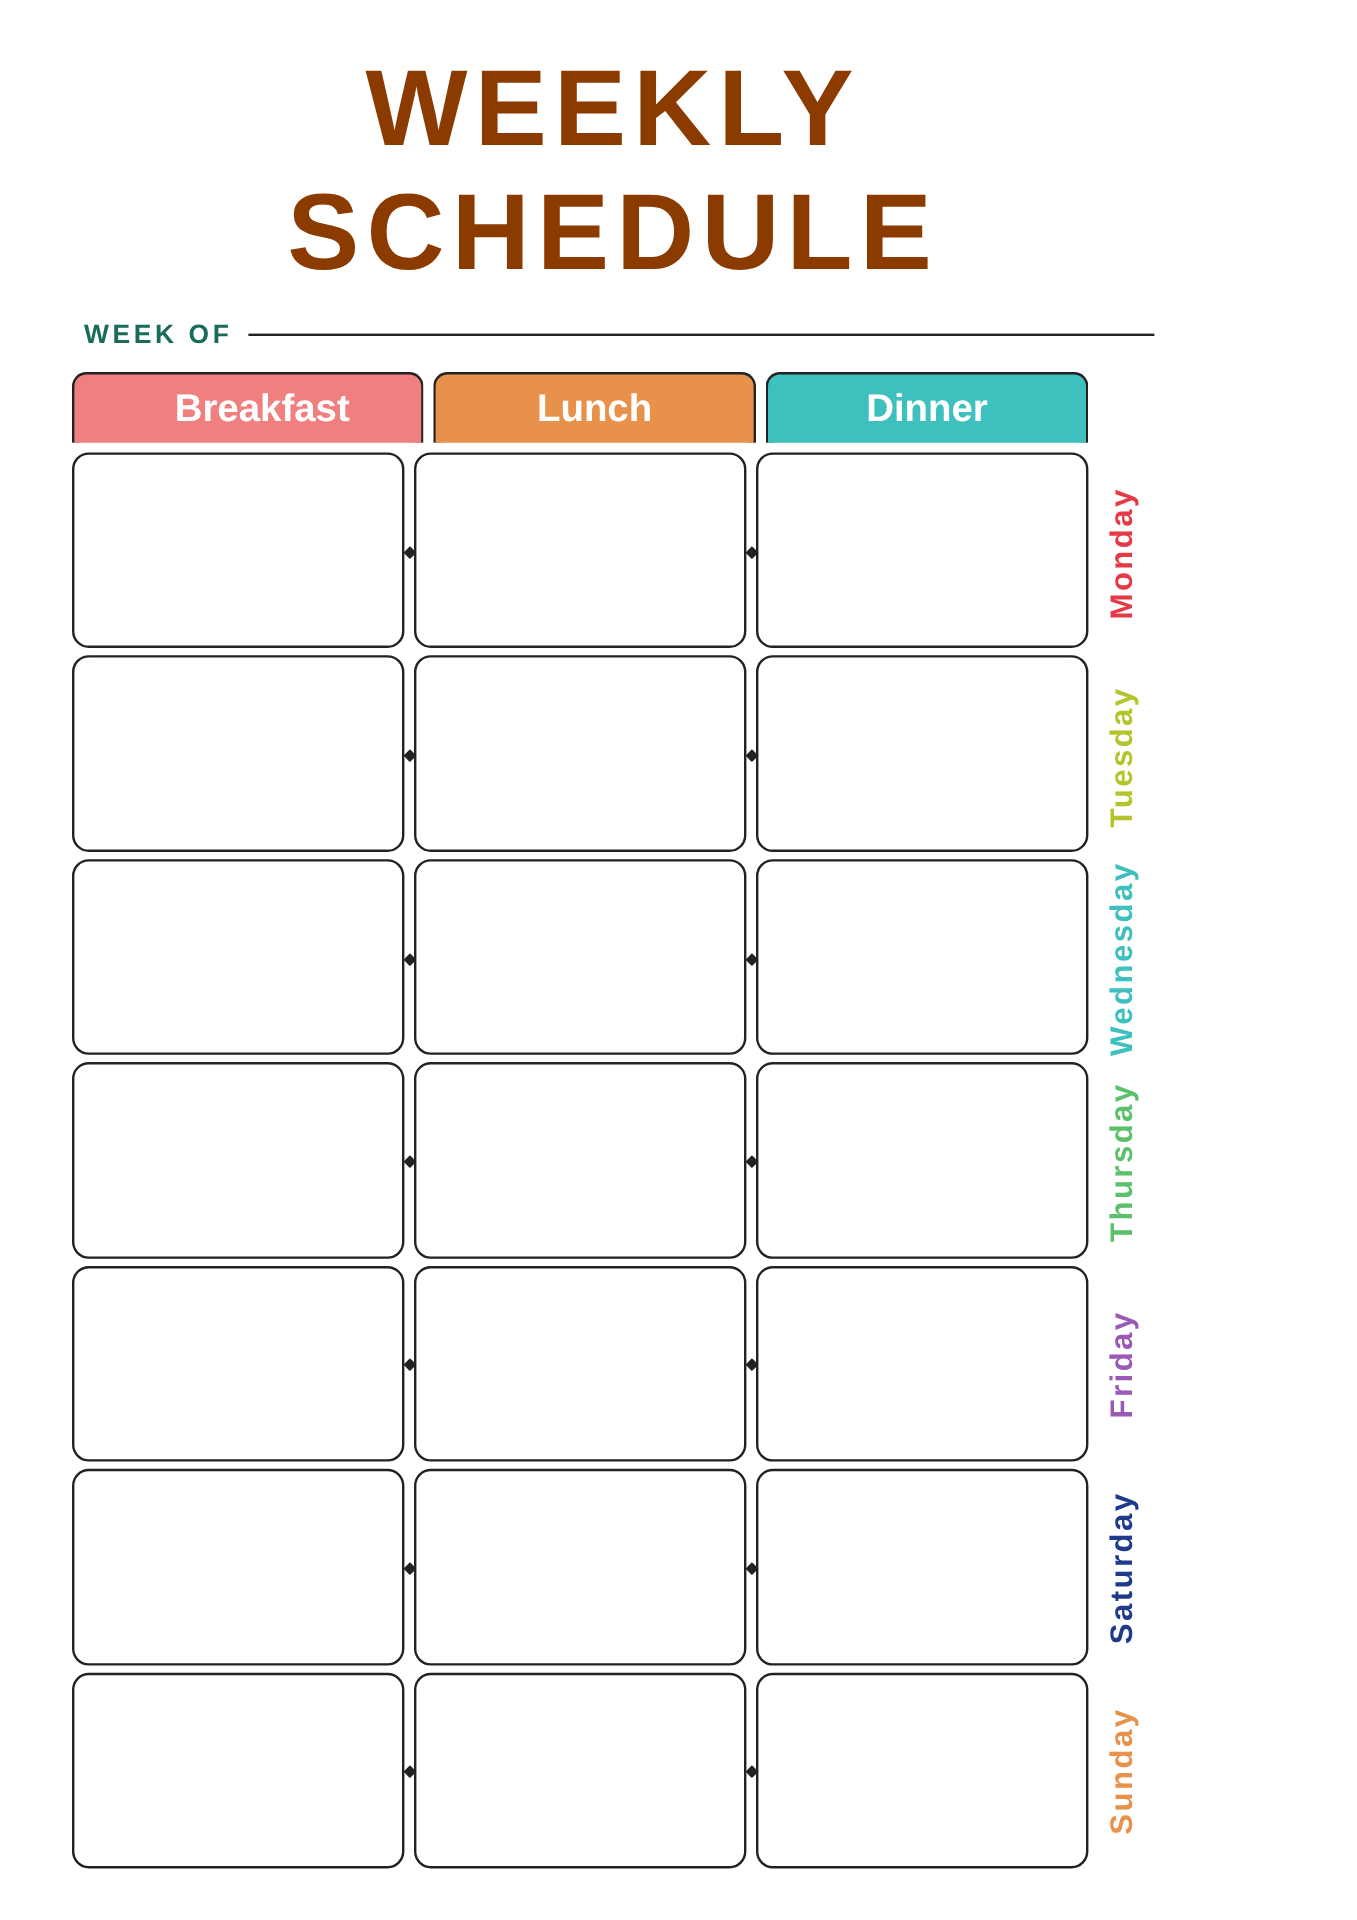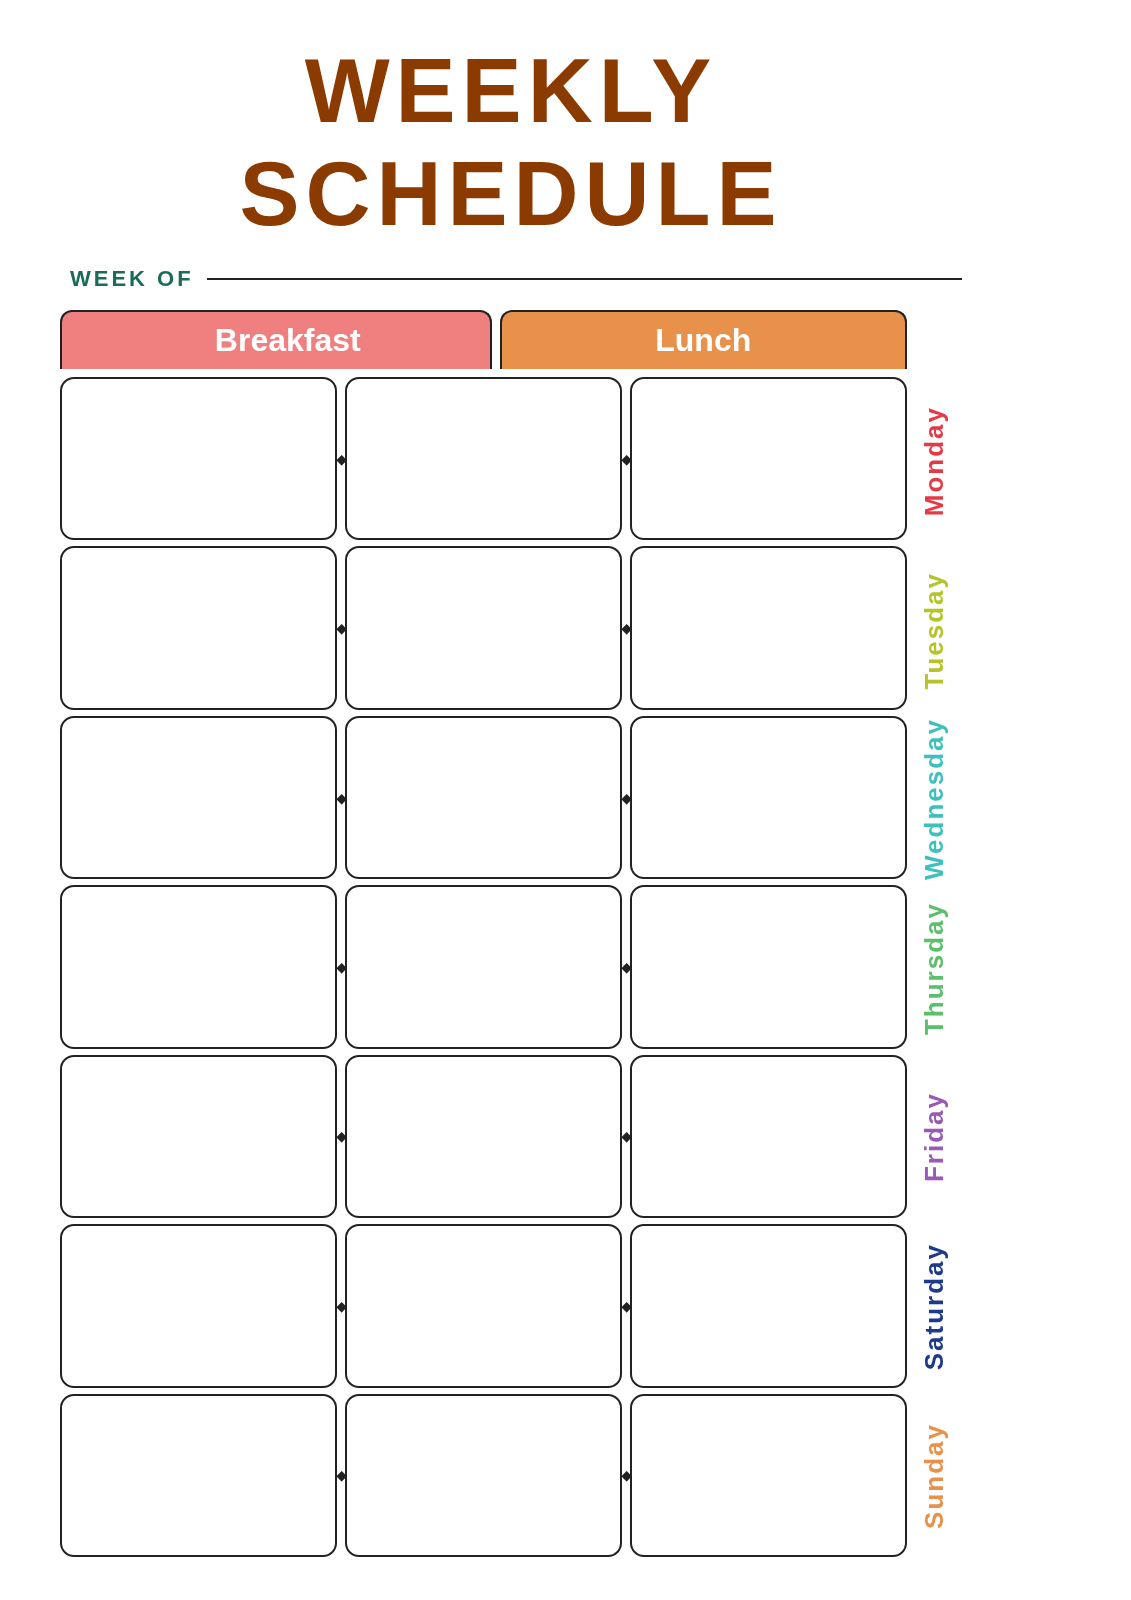--- a/index.html
+++ b/index.html
@@ -188,20 +188,23 @@
   <div class="schedule-area">
     <div class="grid-container">
 
       <div class="header-row">
         <div class="header-cell header-breakfast">
           <span>Breakfast</span>
         </div>
         <div class="header-cell header-lunch">
           <span>Lunch</span>
         </div>
+        <div class="header-cell header-dinner">
+          <span>Dinner</span>
+        </div>
       </div>
 
       <div class="rows-area">
 
         <div class="day-row">
           <div class="meal-cell"></div>
           <div class="meal-cell"></div>
           <div class="meal-cell"></div>
         </div>
 

